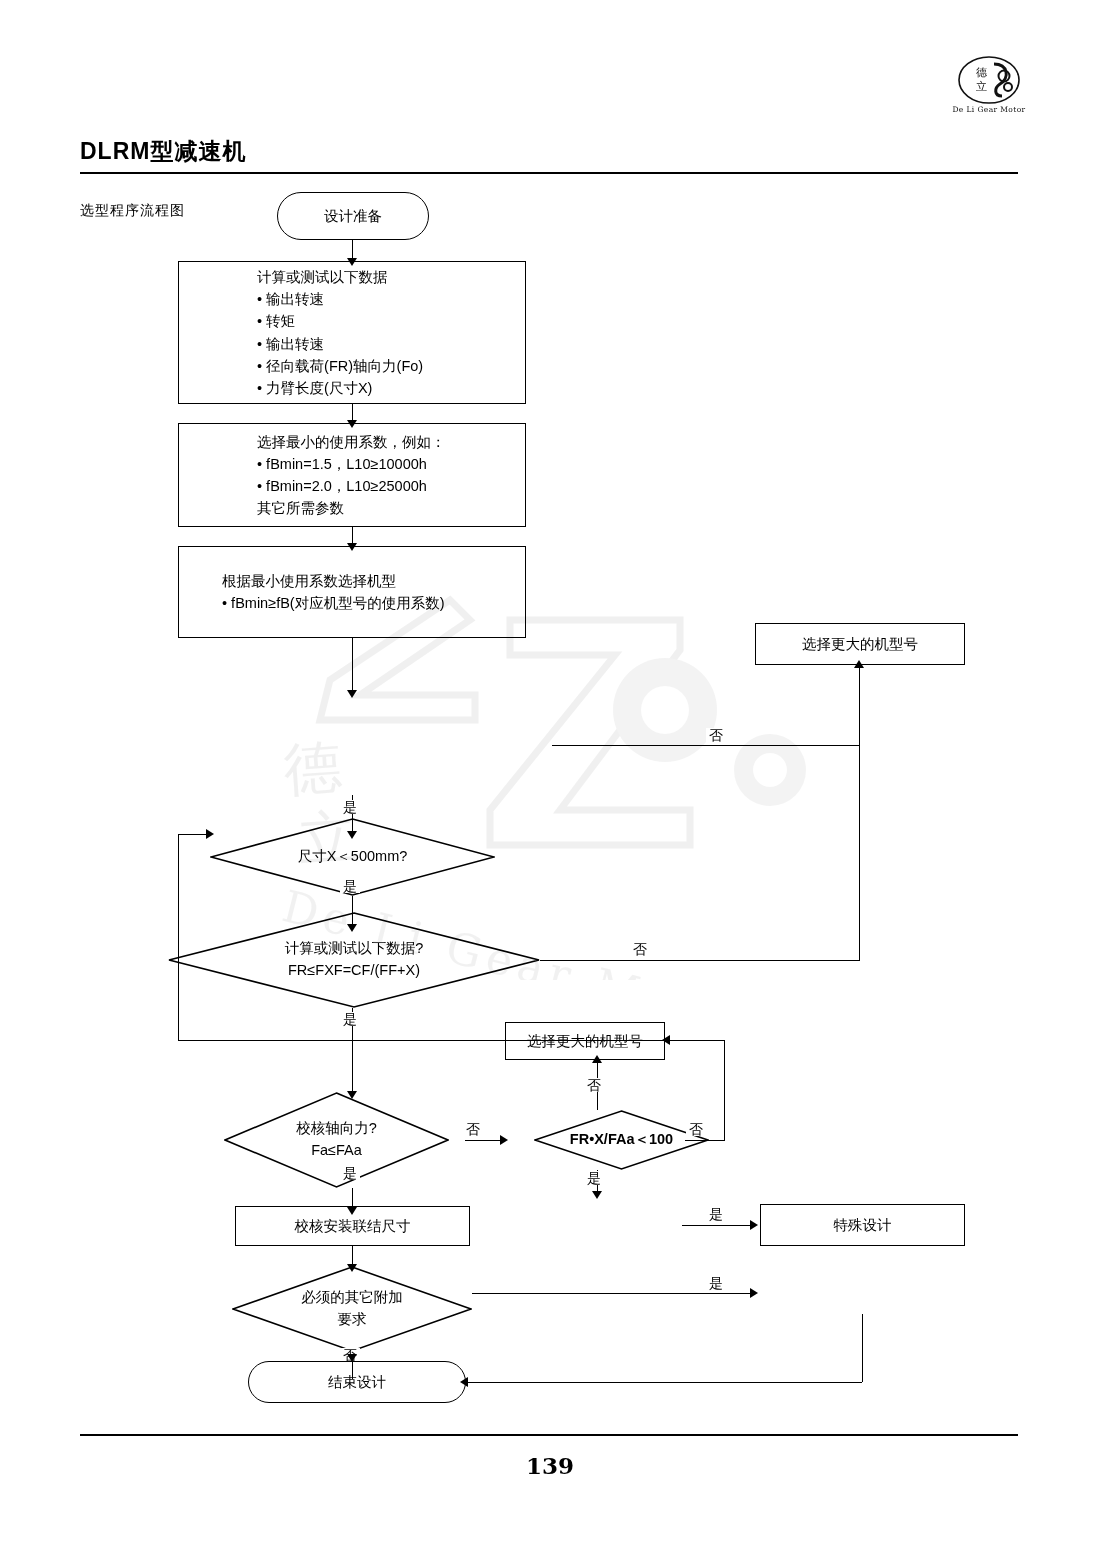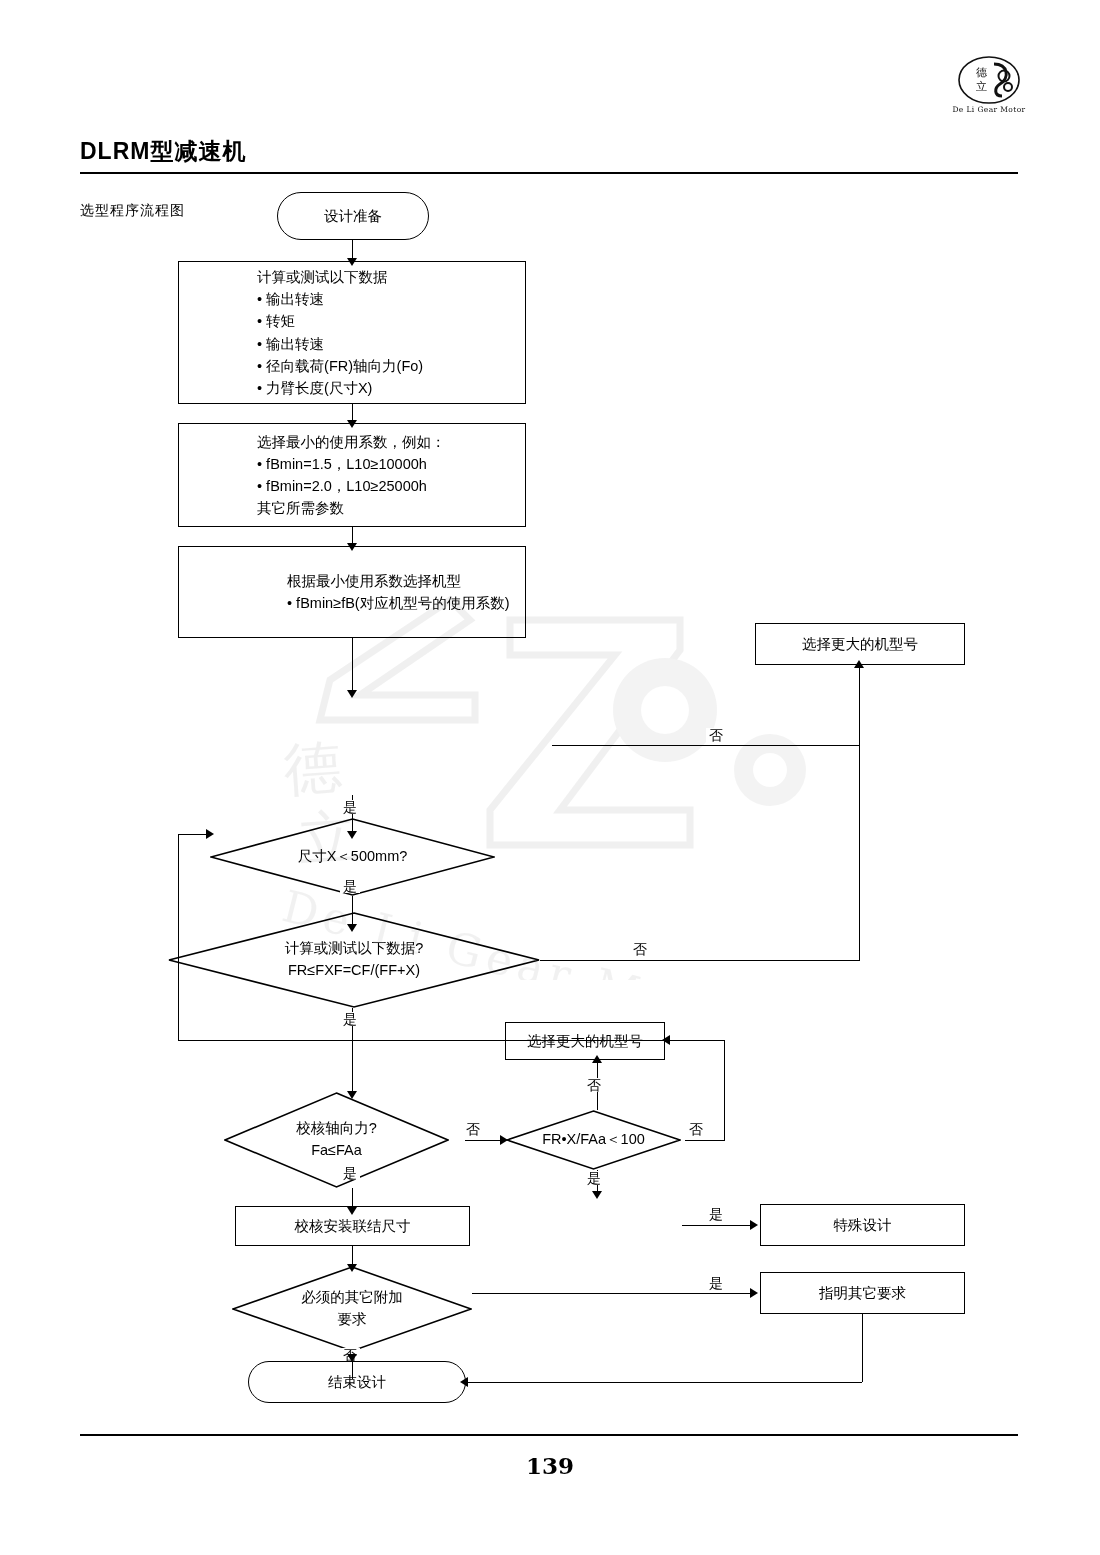--- a/index.html
+++ b/index.html
@@ -246,21 +246,21 @@
 
   <div class="node rect left" style="left:178px; top:423px; width:348px; height:104px; padding-left:78px;">
     <span class="ln">选择最小的使用系数，例如：</span>
     <span class="ln">• fBmin=1.5，L10≥10000h</span>
     <span class="ln">• fBmin=2.0，L10≥25000h</span>
     <span class="ln">其它所需参数</span>
   </div>
   <div class="ln-v" style="left:352px; top:527px; height:19px;"></div>
   <div class="arrow down" style="left:347px; top:543px;"></div>
 
-  <div class="node rect left" style="left:178px; top:546px; width:348px; height:92px; padding-left:108px;">
+  <div class="node rect left" style="left:178px; top:546px; width:348px; height:92px; padding-left:43px;">
     <span class="ln">根据最小使用系数选择机型</span>
     <span class="ln">• fBmin≥fB(对应机型号的使用系数)</span>
   </div>
   <div class="ln-v" style="left:352px; top:638px; height:56px;"></div>
   <div class="arrow down" style="left:347px; top:690px;"></div>
 
   <div class="node rect center" style="left:755px; top:623px; width:210px; height:42px;">
     <span class="ln">选择更大的机型号</span>
   </div>
 
@@ -334,21 +334,21 @@
   </div>
 
   <div class="ln-h" style="left:465px; top:1140px; width:40px;"></div>
   <div class="elabel" style="left:463px; top:1122px;">否</div>
   <div class="arrow right" style="left:500px; top:1135px;"></div>
 
   <div class="ln-v" style="left:352px; top:1188px; height:23px;"></div>
   <div class="elabel" style="left:340px; top:1166px;">是</div>
   <div class="arrow down" style="left:347px; top:1207px;"></div>
 
-  <div class="diamond" style="left:506px; top:1110px; width:175px; height:60px;">
+  <div class="diamond" style="left:534px; top:1110px; width:175px; height:60px;font-weight:bold;">
     <svg class="shape" viewBox="0 0 175 60" preserveAspectRatio="none">
       <polygon points="87.5,1 174,30 87.5,59 1,30" fill="none" stroke="#000" stroke-width="1.6" vector-effect="non-scaling-stroke"></polygon>
     </svg>
     <div class="dtext">
       <span class="ln">FR•X/FAa＜100</span>
     </div>
   </div>
 
   <div class="ln-h" style="left:685px; top:1140px; width:39px;"></div>
   <div class="elabel" style="left:686px; top:1122px;">否</div>
@@ -383,23 +383,20 @@
     <div class="dtext">
       <span class="ln">必须的其它附加</span>
       <span class="ln">要求</span>
     </div>
   </div>
 
   <div class="ln-h" style="left:472px; top:1293px; width:283px;"></div>
   <div class="elabel" style="left:706px; top:1276px;">是</div>
   <div class="arrow right" style="left:750px; top:1288px;"></div>
 
-  <div class="node rect center" style="left:760px; top:1272px; width:205px; height:42px;">
-    <span class="ln">指明其它要求</span>
-  </div>
 
   <div class="ln-v" style="left:862px; top:1314px; height:68px;"></div>
   <div class="ln-h" style="left:466px; top:1382px; width:396px;"></div>
   <div class="arrow left" style="left:460px; top:1377px;"></div>
 
   <div class="ln-v" style="left:352px; top:1352px; height:27px;"></div>
   <div class="elabel" style="left:340px; top:1348px;">否</div>
   <div class="arrow down" style="left:347px; top:1354px;"></div>
 
   <div class="node stadium" style="left:248px; top:1361px; width:218px; height:42px;">

